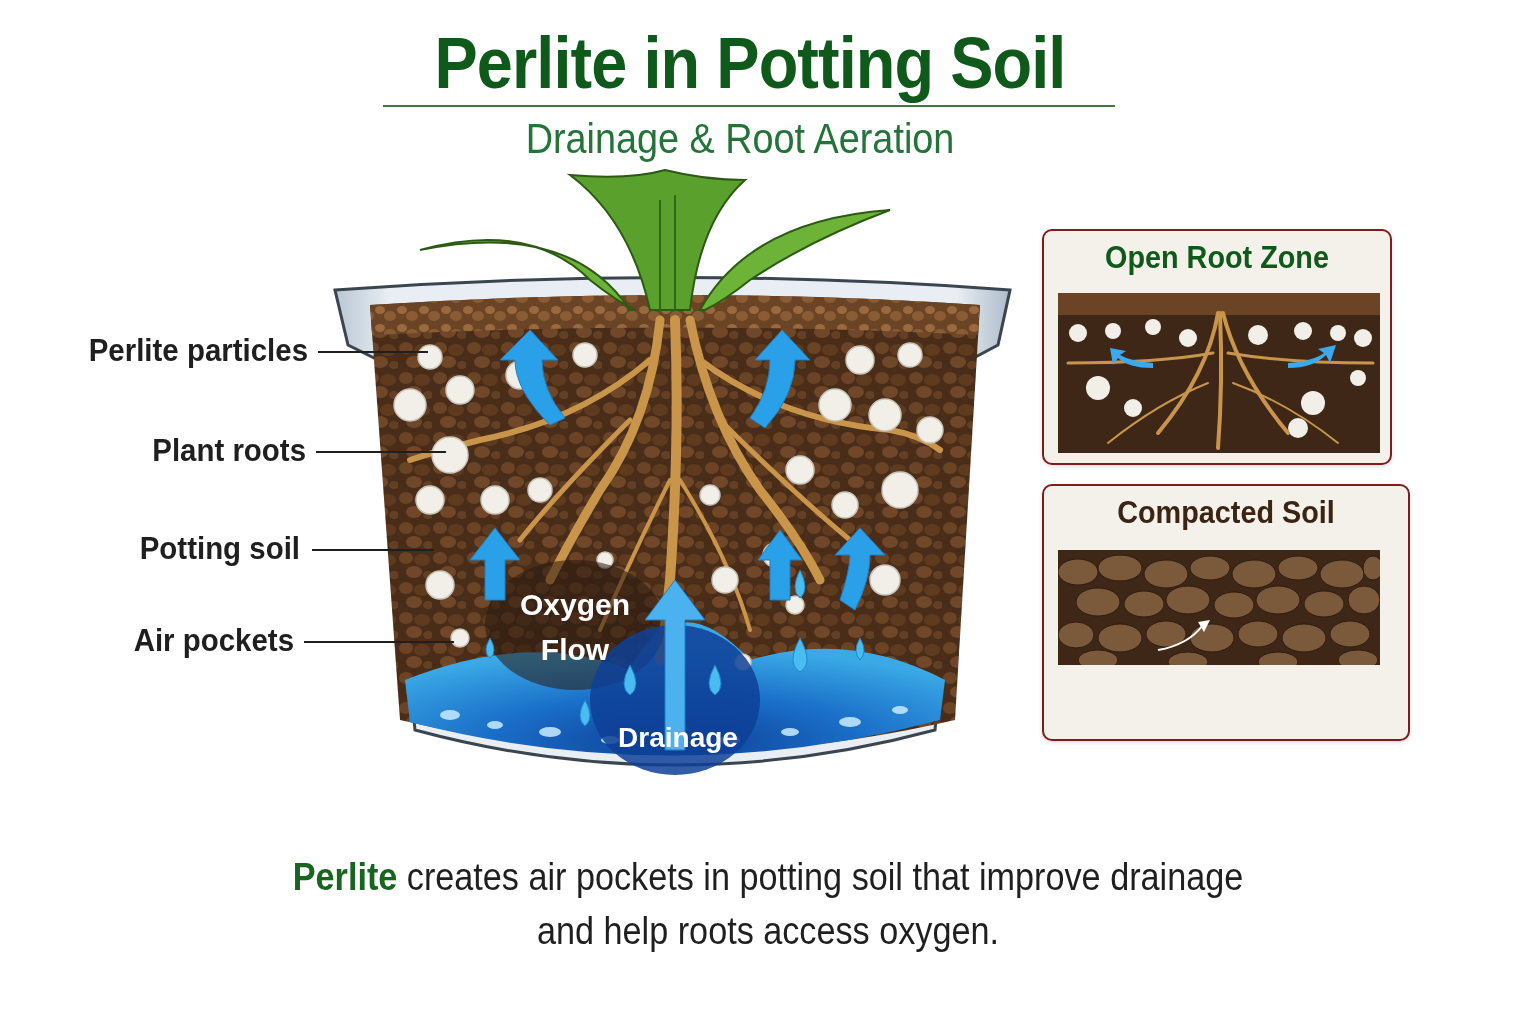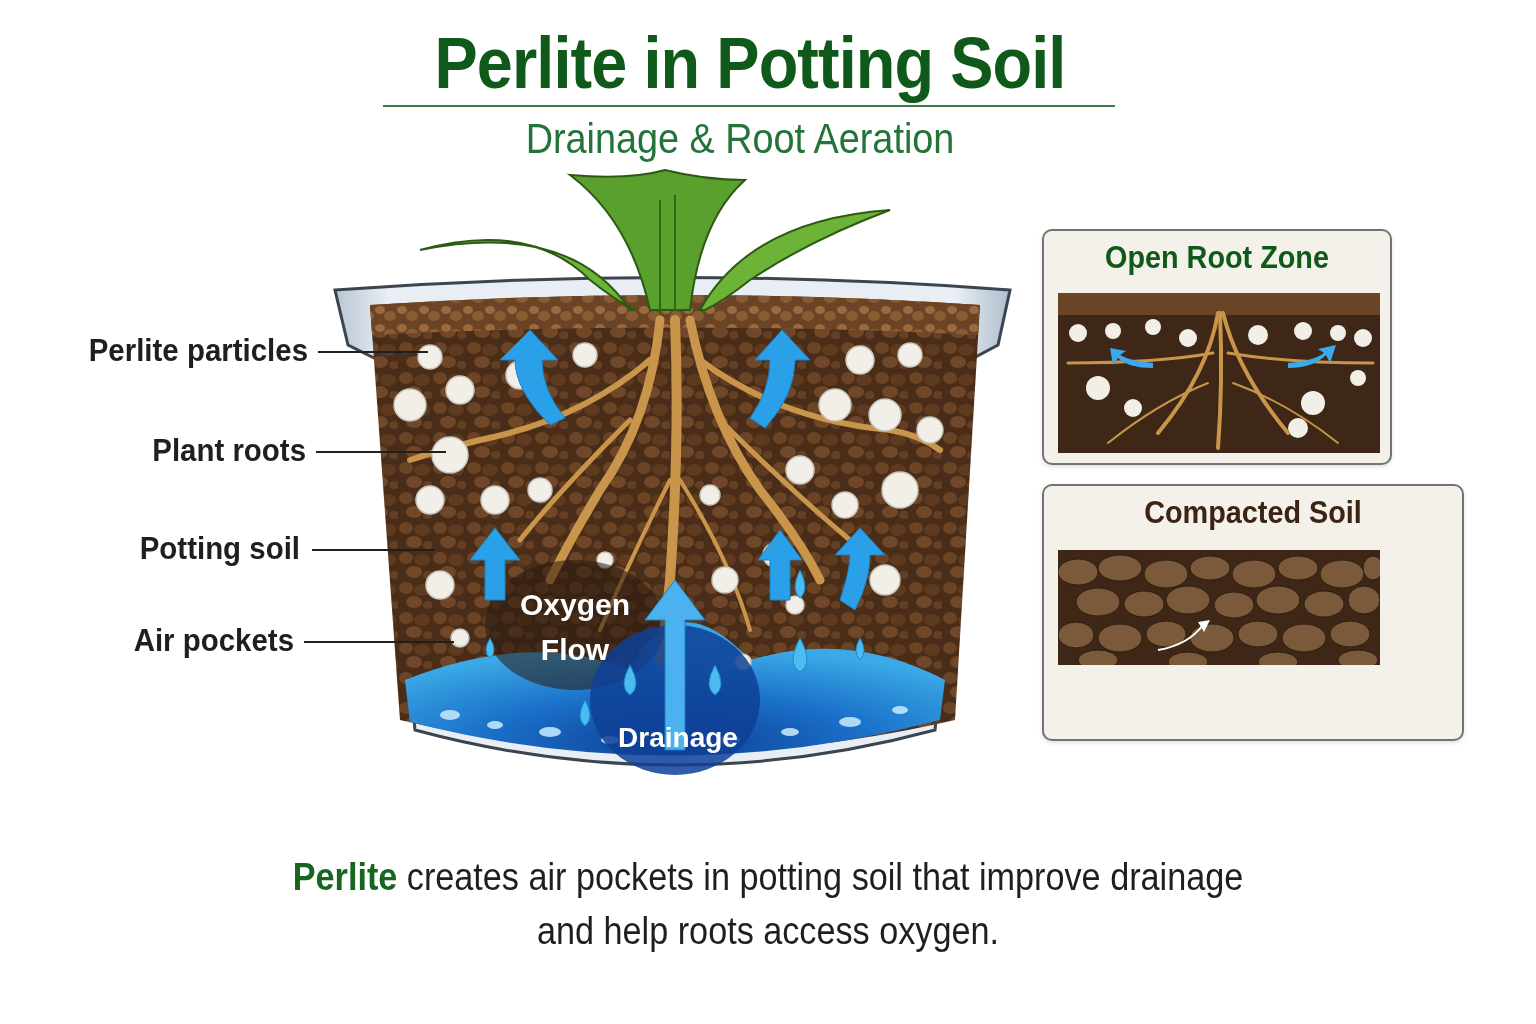--- a/index.html
+++ b/index.html
@@ -19,21 +19,21 @@
 
   .illustration { position: absolute; left: 330px; top: 160px; width: 690px; height: 660px; }
 
   .label {
     position: absolute; font-size: 32px; font-weight: bold; color: #1f1f1f;
     text-align: right; transform: scaleX(0.92); transform-origin: right center;
   }
   .leader { position: absolute; height: 2px; background: #1f1f1f; }
 
   .card {
-    position: absolute; background: #f3f1ea; border: 2px solid #737373; border-radius: 10px;
+    position: absolute; background: #f3f1ea; border: 2px solid #7f1d1d; border-radius: 10px;
     box-shadow: 0 2px 4px rgba(0,0,0,0.12);
   }
   .card-title {
     position: absolute; left: 0; width: 100%; text-align: center; font-weight: bold;
     font-size: 32px; transform: scaleX(0.9);
   }
   .card-art { position: absolute; left: 14px; width: 322px; }
 
   .caption {
     position: absolute; left: 150px; width: 1236px; text-align: center;
@@ -209,21 +209,21 @@
       <path d="M150 90 Q100 110 50 150" stroke-width="2"></path>
       <path d="M175 90 Q230 110 280 150" stroke-width="2"></path>
     </g>
     <g fill="#3aa9ee">
       <path d="M95 75 Q70 75 60 65 L55 72 L52 55 L68 58 L62 62 Q72 68 95 70 Z"></path>
       <path d="M230 75 Q255 75 268 62 L272 70 L278 52 L260 56 L266 60 Q255 68 230 70 Z"></path>
     </g>
   </svg>
 </div>
 
-<div class="card" style="left:1042px; top:484px; width:422px; height:257px;">
+<div class="card" style="left:1042px; top:484px; width:368px; height:257px;">
   <div class="card-title" style="top:8px; color:#3b2414;">Compacted Soil</div>
   <svg class="card-art" style="top:64px; height:115px;" viewBox="0 0 322 115">
     <rect x="0" y="0" width="322" height="115" fill="#3e2716"></rect>
     <g fill="#7a5a3b" stroke="#2e1c0f" stroke-width="1">
       <ellipse cx="20" cy="22" rx="20" ry="13"></ellipse>
         <ellipse cx="62" cy="18" rx="22" ry="13"></ellipse>
         <ellipse cx="108" cy="24" rx="22" ry="14"></ellipse>
       <ellipse cx="152" cy="18" rx="20" ry="12"></ellipse>
         <ellipse cx="196" cy="24" rx="22" ry="14"></ellipse>
         <ellipse cx="240" cy="18" rx="20" ry="12"></ellipse>

